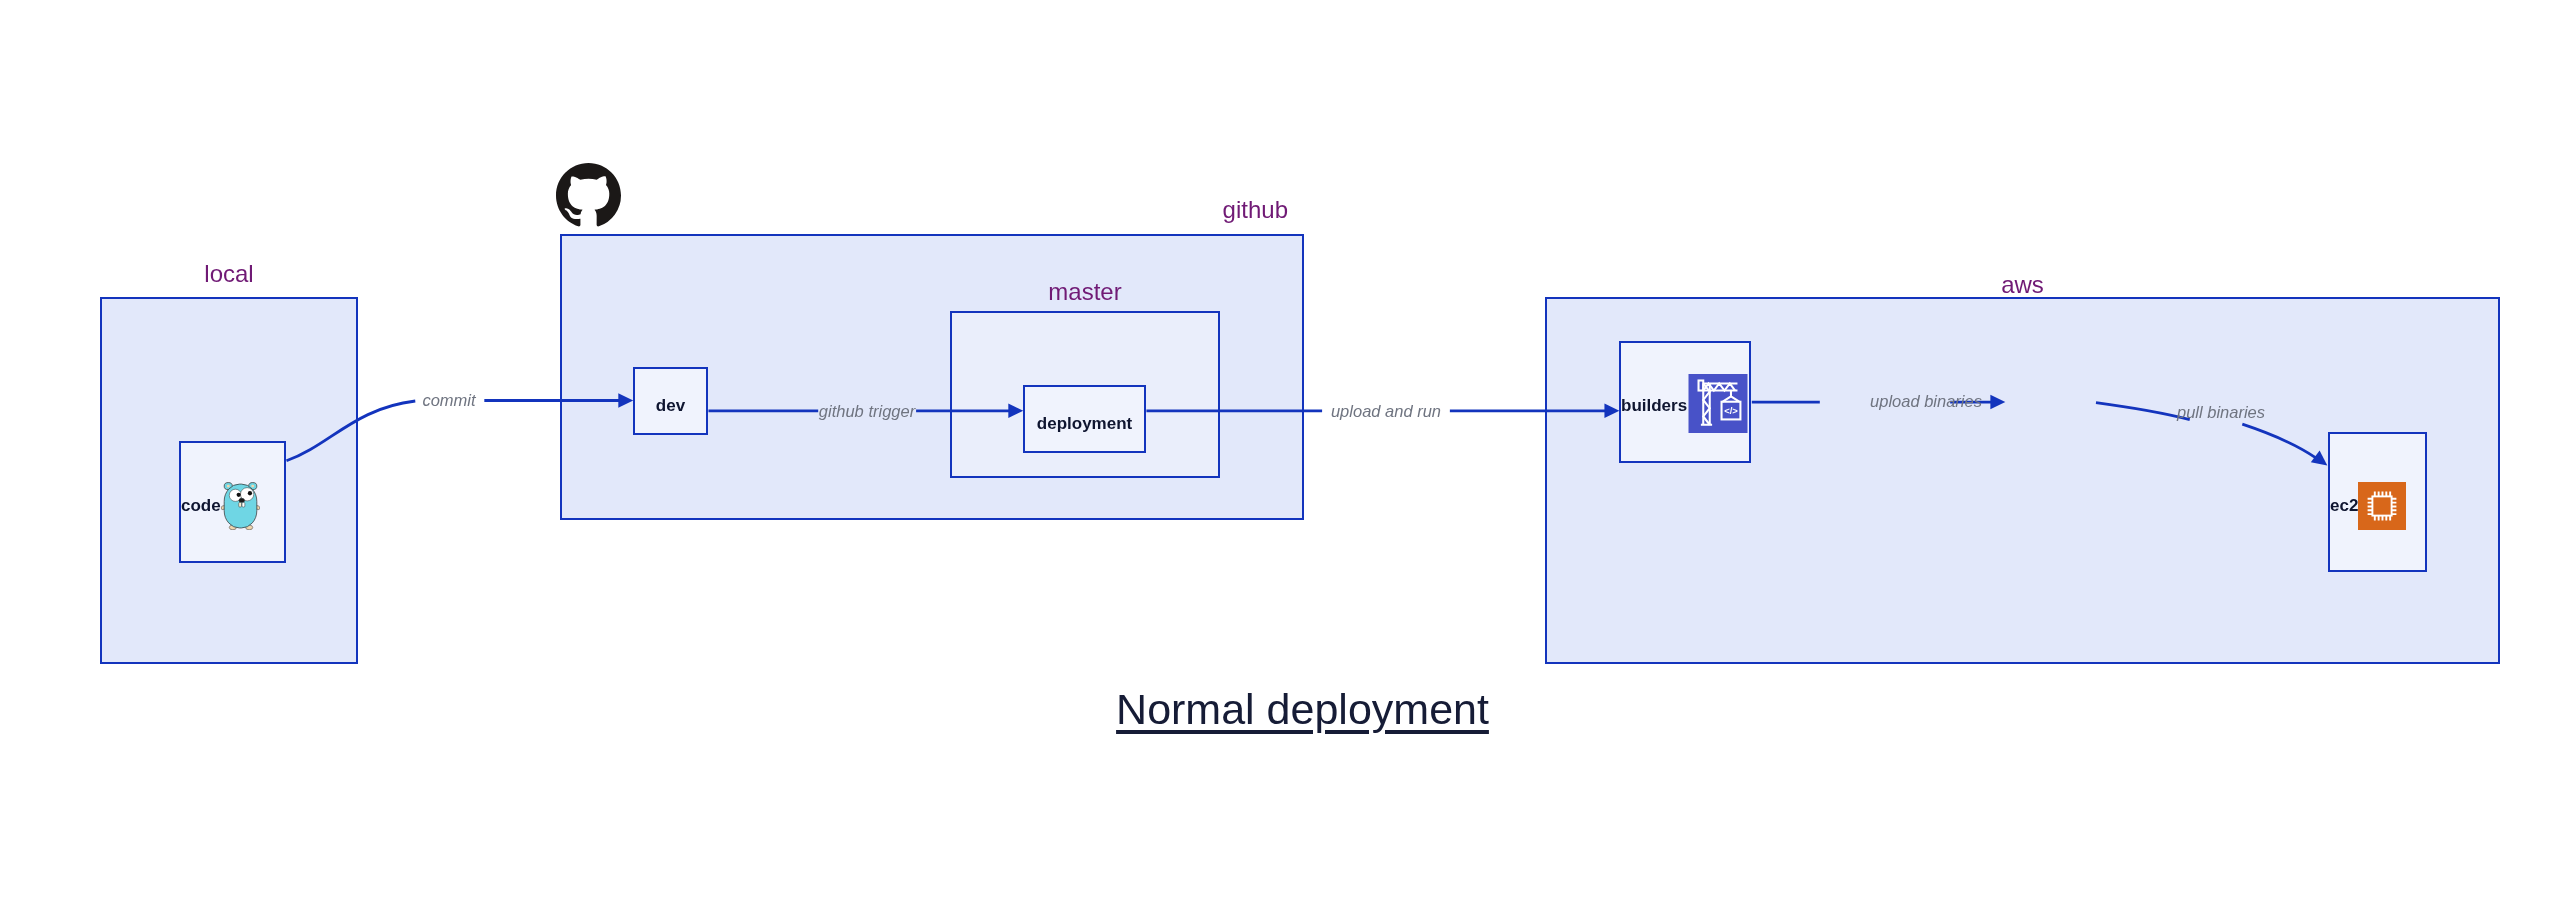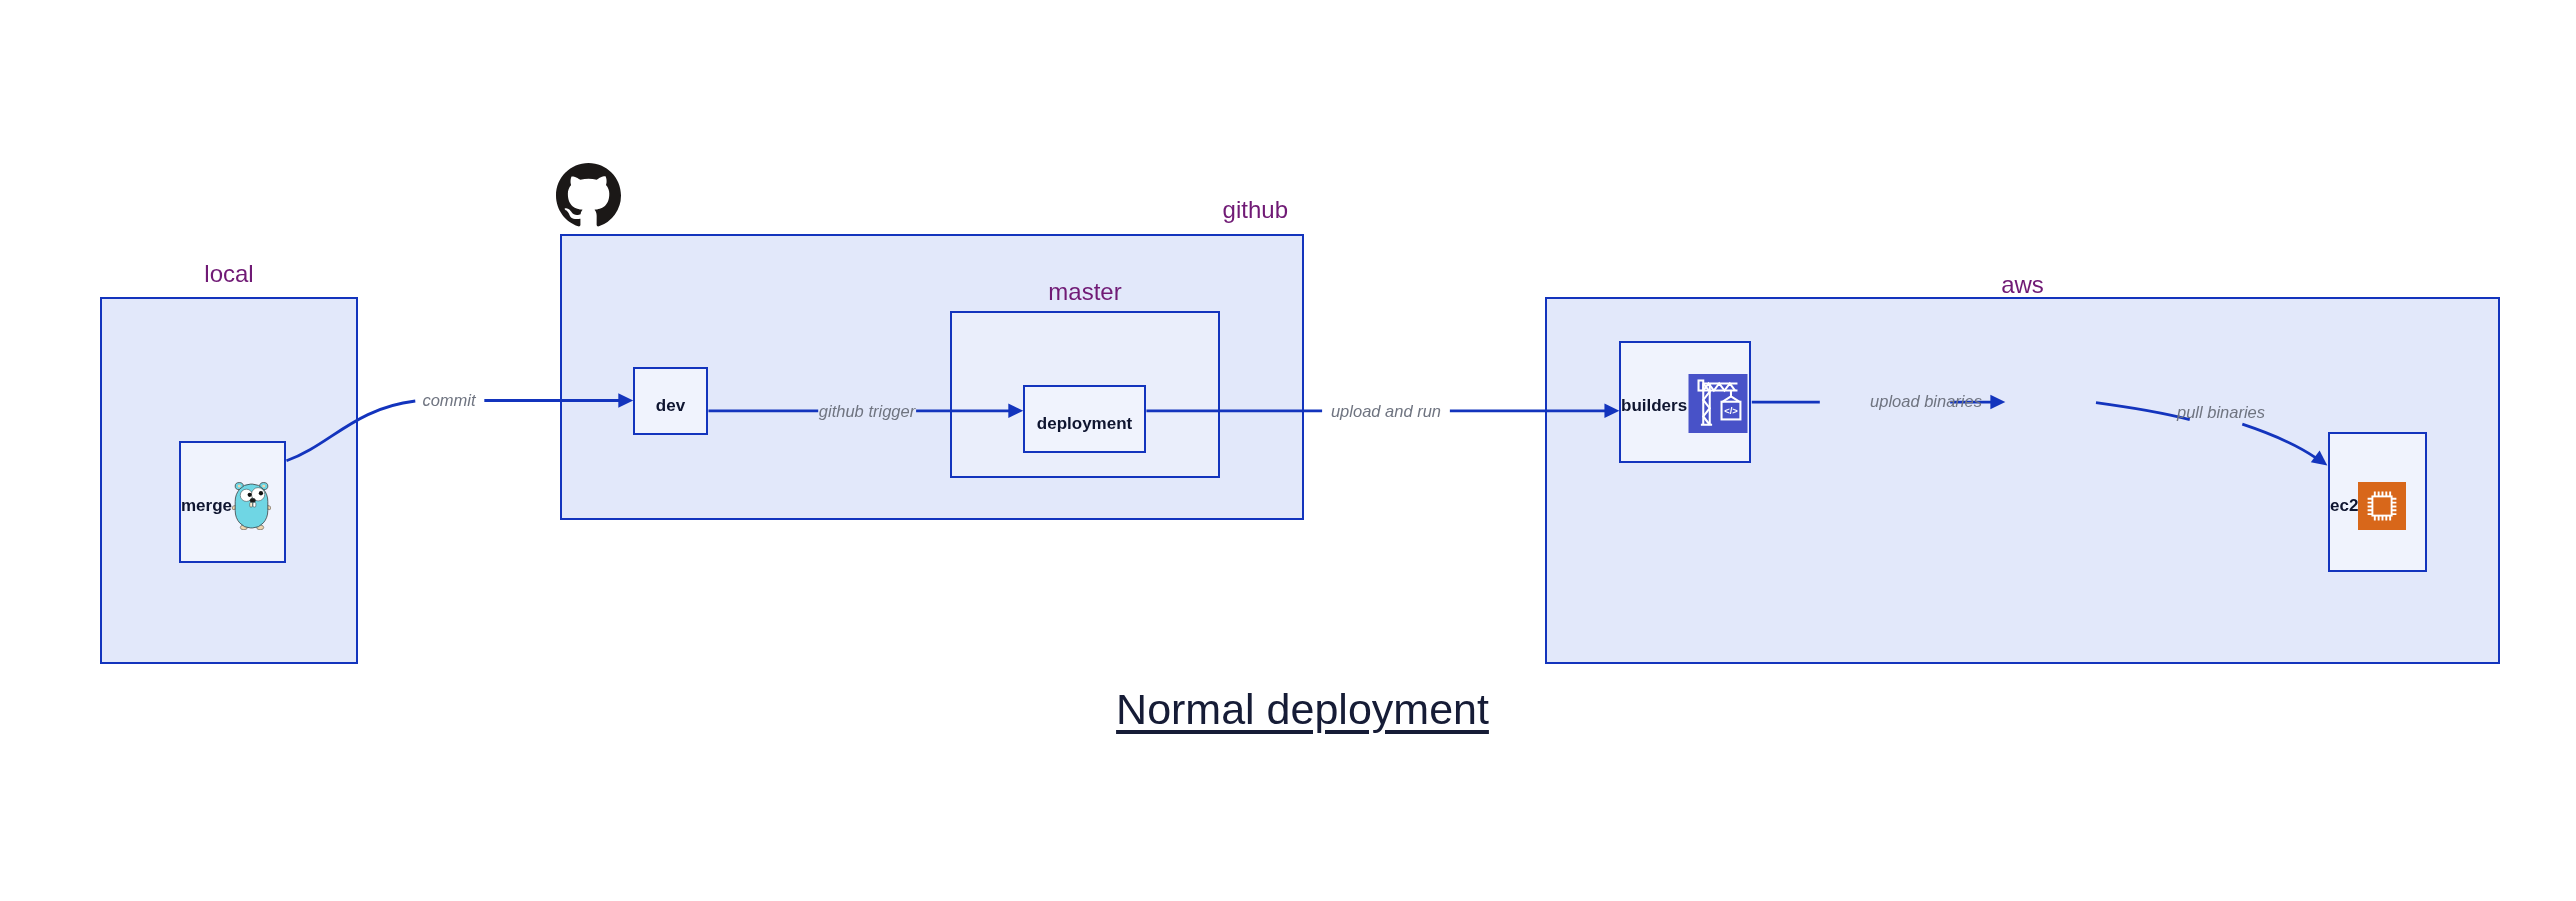--- a/index.html
+++ b/index.html
@@ -66,21 +66,21 @@
 
   <div class="group-label center" style="left:1545px; top:260px; width:955px;margin-top:11px;">aws</div>
 
   <div class="octocat">
     <svg width="65" height="65" viewBox="0 0 16 16" aria-hidden="true">
       <path fill="#1b1817" d="M8 0C3.58 0 0 3.58 0 8c0 3.54 2.29 6.53 5.47 7.59.4.07.55-.17.55-.38 0-.19-.01-.82-.01-1.49-2.01.37-2.53-.49-2.69-.94-.09-.23-.48-.94-.82-1.13-.28-.15-.68-.52-.01-.53.63-.01 1.08.58 1.23.82.72 1.21 1.87.87 2.33.66.07-.52.28-.87.51-1.07-1.78-.2-3.64-.89-3.64-3.95 0-.87.31-1.59.82-2.15-.08-.2-.36-1.02.08-2.12 0 0 .67-.21 2.2.82.64-.18 1.32-.27 2-.27s1.36.09 2 .27c1.53-1.04 2.2-.82 2.2-.82.44 1.1.16 1.92.08 2.12.51.56.82 1.27.82 2.15 0 3.07-1.87 3.75-3.65 3.95.29.25.54.73.54 1.48 0 1.07-.01 1.93-.01 2.2 0 .21.15.46.55.38A8.01 8.01 0 0 0 16 8c0-4.42-3.58-8-8-8z"></path>
     </svg>
   </div>
 
   <div class="box leaf-fill node" style="left:179px; top:441px; width:107px; height:122px;">
-    <div class="node-label">merge</div>
+    <div class="node-label">code</div>
     <div class="node-icon">
       <svg width="39" height="50" viewBox="0 0 76 98">
         <ellipse cx="14" cy="12" rx="8" ry="7" fill="#6fd6e4" stroke="#3a3a3a" stroke-width="1.5"></ellipse>
         <ellipse cx="62" cy="12" rx="8" ry="7" fill="#6fd6e4" stroke="#3a3a3a" stroke-width="1.5"></ellipse>
         <ellipse cx="14" cy="12" rx="3" ry="2.5" fill="#f0d6ae"></ellipse>
         <ellipse cx="62" cy="12" rx="3" ry="2.5" fill="#f0d6ae"></ellipse>
         <ellipse cx="4.5" cy="54" rx="5" ry="3.5" fill="#f0d6ae" stroke="#3a3a3a" stroke-width="1" transform="rotate(-25 4.5 54)"></ellipse>
         <ellipse cx="71.5" cy="54" rx="5" ry="3.5" fill="#f0d6ae" stroke="#3a3a3a" stroke-width="1" transform="rotate(25 71.5 54)"></ellipse>
         <ellipse cx="23" cy="93" rx="7" ry="4.5" fill="#f0d6ae" stroke="#3a3a3a" stroke-width="1"></ellipse>
         <ellipse cx="55" cy="93" rx="7" ry="4.5" fill="#f0d6ae" stroke="#3a3a3a" stroke-width="1"></ellipse>

